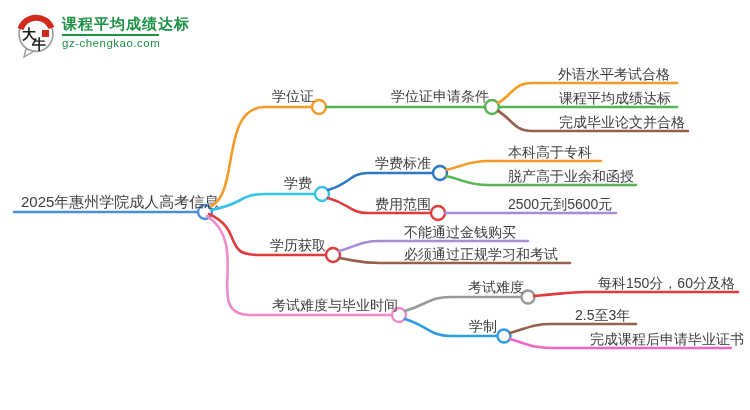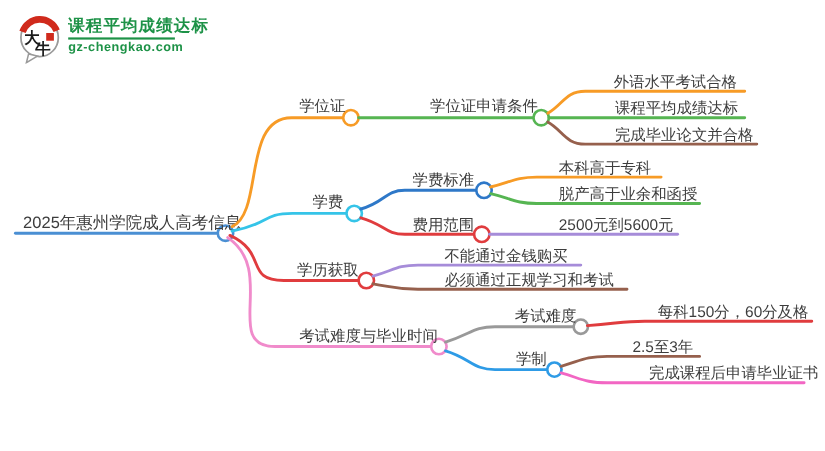--- a/index.html
+++ b/index.html
@@ -6,21 +6,21 @@
   body{
     width:750px;height:410px;position:relative;overflow:hidden;
     background:#ffffff;
     font-family:"Liberation Sans",sans-serif;
   }
   
   .logo{position:absolute;left:16px;top:14px;display:flex;align-items:flex-start;gap:6px;}
   .logo-txt{display:flex;flex-direction:column;}
   .logo-title{color:#1d9247;font-size:15px;font-weight:bold;letter-spacing:1px;line-height:19px;}
   .logo-divider{height:2px;background:#1d9247;margin:1px 0 1px 0;width:97px;}
-  .logo-url{color:#1d9247;font-size:11.5px;font-weight:bold;letter-spacing:.5px;line-height:13px;}
+  .logo-url{color:#1d9247;font-size:11.5px;font-weight:normal;letter-spacing:.5px;line-height:13px;}
   
   svg.map{position:absolute;left:0;top:0;}
   svg.map path{fill:none;stroke-width:2.6;stroke-linecap:round;}
   svg.map circle.node{fill:#fff;stroke-width:2.4;}
   svg.map text{fill:#3d3d3d;font-size:14px;font-family:"Liberation Sans",sans-serif;}
   svg.map text.root{font-size:15px;}
 </style>
 </head>
 <body>
 

